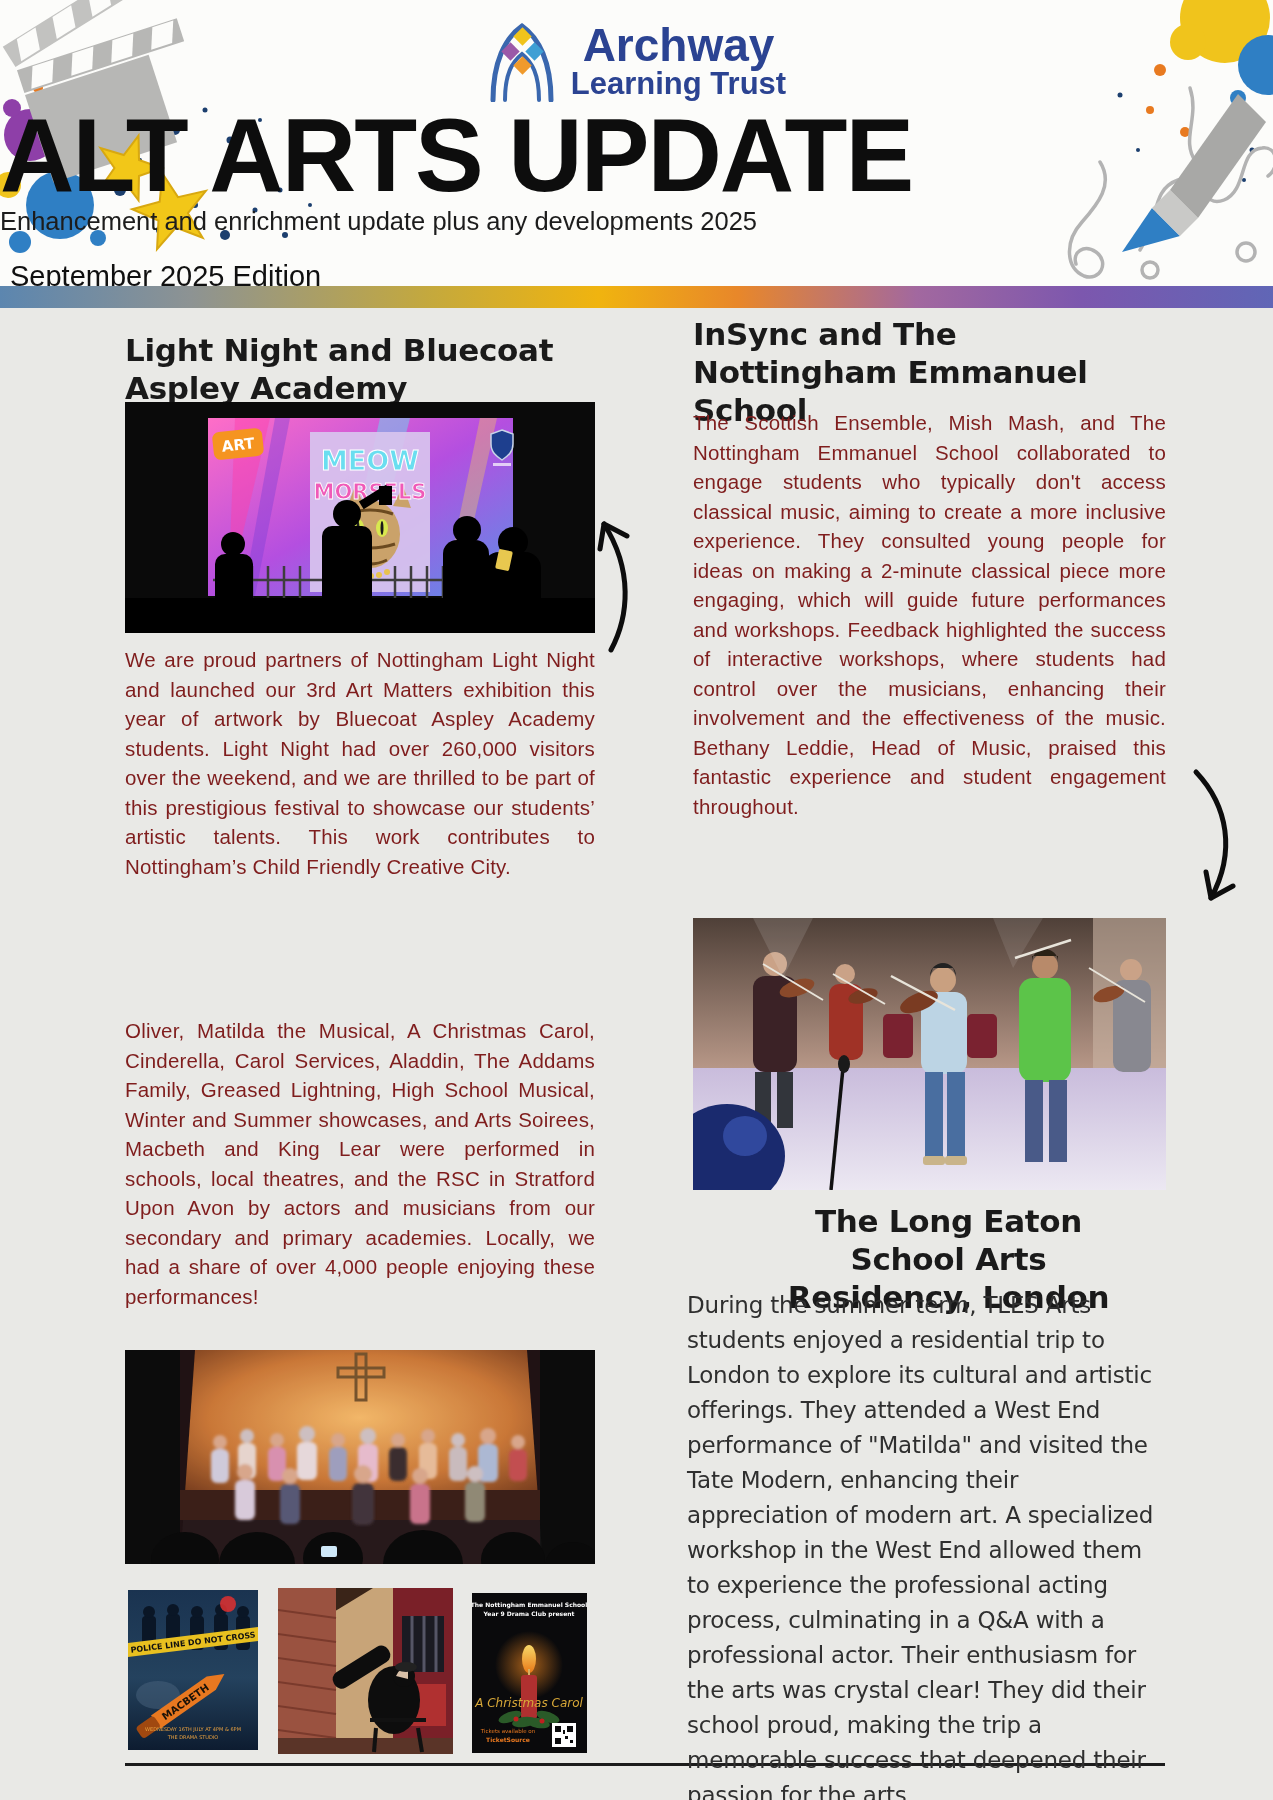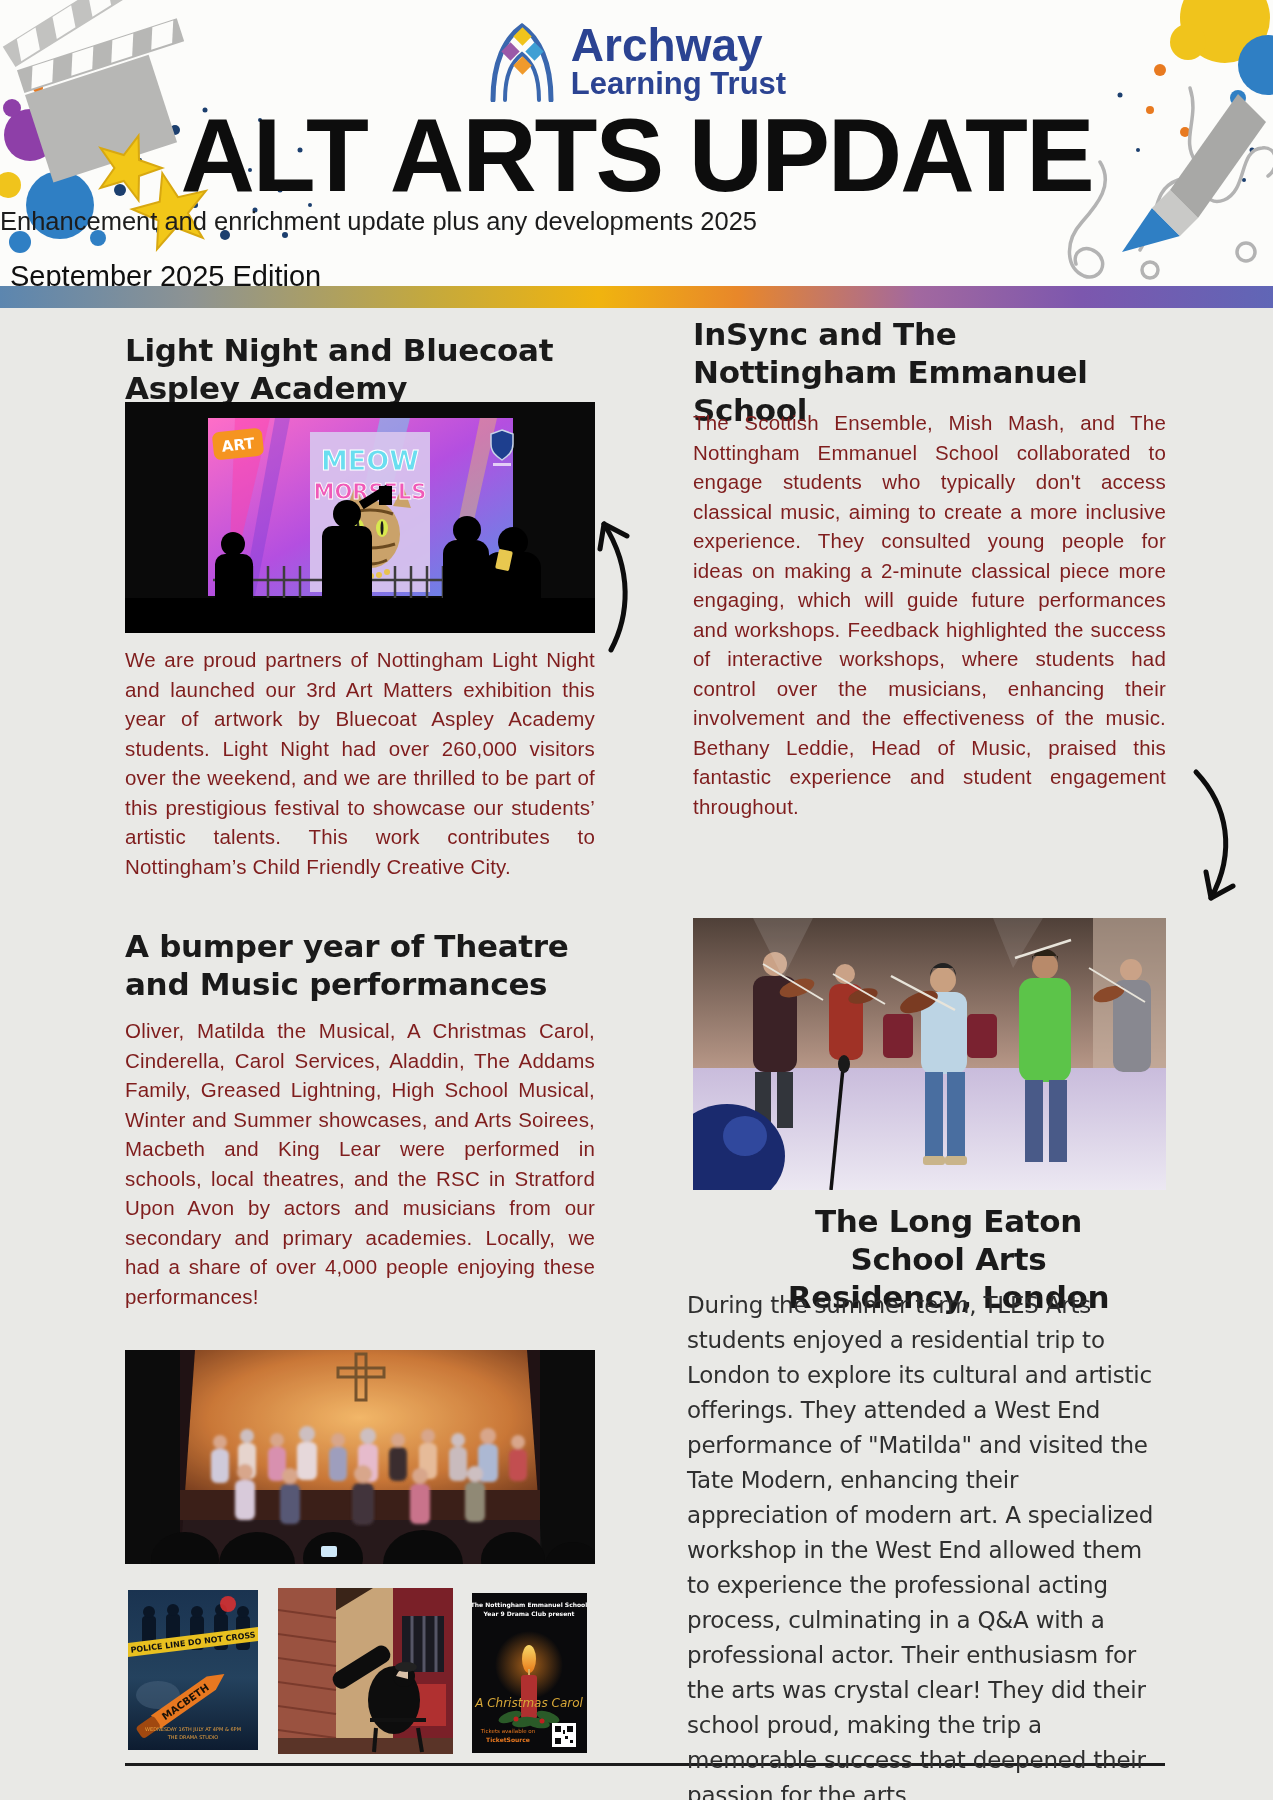--- a/index.html
+++ b/index.html
@@ -2,24 +2,24 @@
 <html><head>
 <meta charset="utf-8">
 <style>
   html,body{margin:0;padding:0;background:#cfcfcf;}
   .page{position:relative;width:1273px;height:1800px;margin:0 auto;background:#fcfcfa;overflow:hidden;
         font-family:"Liberation Sans",sans-serif;}
   .abs{position:absolute;}
   
   .header{position:absolute;top:0;left:0;width:1273px;height:308px;background:#fcfcfa;}
   .logo{position:absolute;top:20px;left:0;width:100%;display:flex;justify-content:center;align-items:flex-start;gap:14px;}
-  .logo-text{padding-top:4px;}
+  .logo-text{padding-top:4px;text-align:center;}
   .logo-line1{font-family:"Liberation Sans",sans-serif;font-weight:bold;font-size:46px;line-height:0.95;color:#2b4392;}
   .logo-line2{font-family:"Liberation Sans",sans-serif;font-weight:bold;font-size:31px;line-height:1.05;color:#2b4392;}
-  .title{position:absolute;top:104px;left:0;width:100%;margin:0;text-align:center;
+  .title{position:absolute;top:104px;left:0;width:100%;margin:0;text-align:left;
          font-family:"Liberation Sans",sans-serif;font-weight:900;font-size:103px;line-height:1;
          letter-spacing:-2px;color:#0d0d0d;white-space:nowrap;}
   .subtitle{position:absolute;top:207px;left:0;width:100%;font-size:25.5px;color:#1c1c1c;}
   .edition{position:absolute;top:260px;left:10px;font-size:29px;color:#101010;}
   .gradient-bar{position:absolute;top:286px;left:0;width:1273px;height:22px;
     background:linear-gradient(90deg,#5c86af 0%,#8d9393 15%,#c5a93c 34%,#f0b40f 47%,#e8872a 58%,#a2689f 72%,#7c57ae 85%,#6066b6 100%);}
   
   .main{position:absolute;top:308px;left:0;width:1273px;height:1492px;background:#e9e9e6;}
   .col-heading{margin:0;font-family:"DejaVu Sans",sans-serif;font-weight:bold;font-size:31px;
                line-height:1.22;letter-spacing:-0.3px;color:#1a1a1a;}
@@ -218,21 +218,20 @@
           <rect x="358" y="150" width="58" height="81" rx="16"></rect>
         <circle cx="108" cy="142" r="12"></circle>
           <rect x="90" y="152" width="38" height="79" rx="10"></rect>
         <rect x="0" y="196" width="470" height="35"></rect>
       </g>
       <rect x="372" y="148" width="14" height="20" rx="2" fill="#e8c84f" transform="rotate(12 379 158)"></rect>
     </svg>
 
     <p class="abs para" style="left:125px;top:337px;width:470px;margin:0;">We are proud partners of Nottingham Light Night and launched our 3rd Art Matters exhibition this year of artwork by Bluecoat Aspley Academy students. Light Night had over 260,000 visitors over the weekend, and we are thrilled to be part of this prestigious festival to showcase our students’ artistic talents. This work contributes to Nottingham’s Child Friendly Creative City.</p>
 
-    <h2 class="abs col-heading" style="left:125px;top:620px;width:470px;">A bumper year of Theatre and Music performances</h2>
 
     <p class="abs para" style="left:125px;top:708px;width:470px;margin:0;">Oliver, Matilda the Musical, A Christmas Carol, Cinderella, Carol Services, Aladdin, The Addams Family, Greased Lightning, High School Musical, Winter and Summer showcases, and Arts Soirees, Macbeth and King Lear were performed in schools, local theatres, and the RSC in Stratford Upon Avon by actors and musicians from our secondary and primary academies. Locally, we had a share of over 4,000 people enjoying these performances!</p>
 
     <svg class="abs photo" style="left:125px;top:1042px;" width="470" height="214" viewBox="0 0 470 214">
       <defs>
         <radialGradient id="glow" cx="0.5" cy="0.45" r="0.7">
           <stop offset="0" stop-color="#f5c36a"></stop>
             <stop offset="0.6" stop-color="#c87c33"></stop>
             <stop offset="1" stop-color="#6b3a16"></stop>
         </radialGradient>

